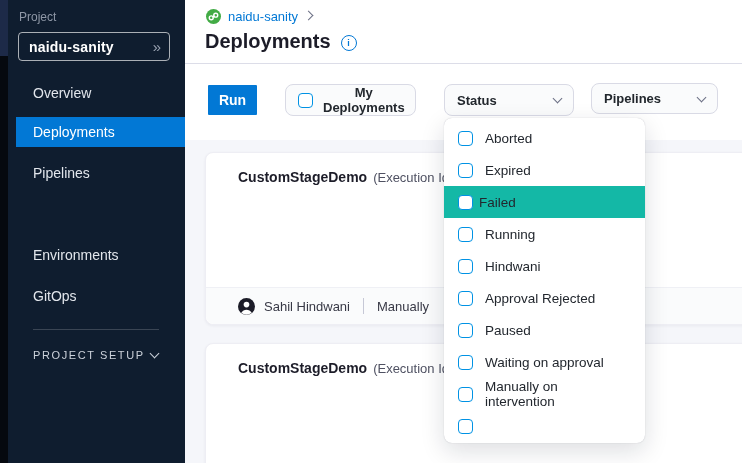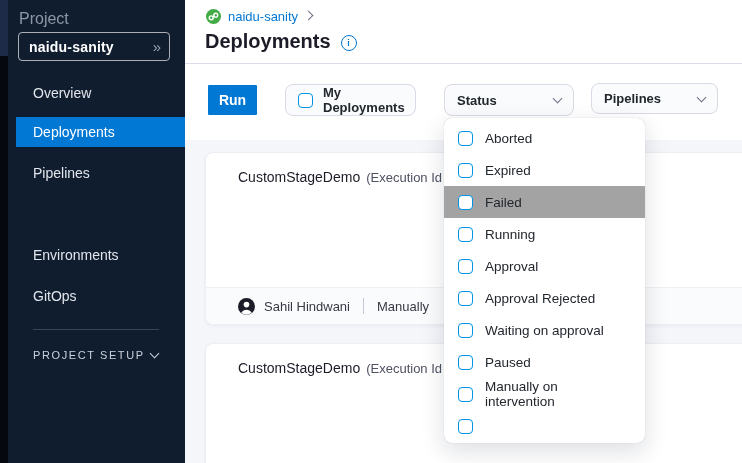--- a/index.html
+++ b/index.html
@@ -4,21 +4,21 @@
 <style>
   html,body{margin:0;padding:0;background:#fff;}
   #stage{position:relative;width:742px;height:463px;overflow:hidden;
          font-family:"Liberation Sans",sans-serif;background:#fff;
          -webkit-font-smoothing:antialiased;}
 
   
   .sidebar{position:absolute;left:0;top:0;width:185px;height:100%;background:#0f1d2f;}
   .rail{position:absolute;left:0;top:0;width:8px;height:100%;background:#05090f;}
   .rail-top{position:absolute;left:0;top:0;width:8px;height:56px;background:#1d2a48;}
-  .project-label{position:absolute;left:19px;top:10px;font-size:16px;color:#8e97a6;}
+  .project-label{position:absolute;left:19px;top:10px;font-size:12px;color:#8e97a6;}
   .project-input{position:absolute;left:18px;top:32px;width:132px;height:27px;
     border:1px solid rgba(255,255,255,.65);border-radius:4px;display:flex;align-items:center;
     justify-content:space-between;padding:0 8px 0 10px;cursor:pointer;}
   .project-input .pname{color:#fff;font-size:14px;font-weight:700;letter-spacing:.2px;}
   .project-input .dbl{color:#98a1b0;font-size:15px;line-height:1;}
   .nav-item{position:absolute;left:0;right:0;height:30px;line-height:30px;
     padding-left:33px;font-size:14px;color:#e2e6ec;cursor:pointer;}
   .nav-item.active{left:16px;padding-left:17px;background:#0278d5;color:#fff;}
   .side-divider{position:absolute;left:33px;right:26px;top:329px;height:1px;background:rgba(255,255,255,.18);}
   .section-row{position:absolute;left:33px;top:349px;width:125px;display:flex;align-items:center;
@@ -42,48 +42,48 @@
   .info-dot{width:14px;height:14px;border-radius:50%;border:1.4px solid #0278d5;color:#0278d5;
     font-size:9px;font-weight:700;display:flex;align-items:center;justify-content:center;
     margin-top:2px;cursor:pointer;}
 
   .toolbar{position:absolute;left:0;top:64px;right:0;height:76px;background:#fff;}
   .run-btn{position:absolute;left:23px;top:21px;width:49px;height:30px;background:#0278d5;
     border:none;border-radius:1px;color:#fff;font-size:14px;font-weight:700;
     font-family:"Liberation Sans",sans-serif;cursor:pointer;}
   .pill{position:absolute;display:flex;align-items:center;background:#fafbfc;
     border:1px solid #d9dae5;border-radius:8px;cursor:pointer;box-sizing:border-box;}
-  .pill-mydep{left:100px;top:20px;width:131px;height:32px;padding:6px 12px;gap:10px;}
+  .pill-mydep{left:100px;top:20px;width:131px;height:32px;padding:6px 12px;gap:10px;text-align:center;}
   .pill-status{left:259px;top:20px;width:130px;height:32px;padding:0 12px;justify-content:space-between;}
   .pill-pipelines{left:406px;top:19px;width:127px;height:31px;padding:0 12px;justify-content:space-between;}
   .pill-label{font-size:13px;font-weight:600;color:#22272d;}
 
   .checkbox{width:15px;height:15px;background:#fff;border:1.8px solid #0092e4;border-radius:4px;
     flex:0 0 auto;box-sizing:border-box;cursor:pointer;}
 
   
   .card{position:absolute;background:#fff;border:1px solid #eeeef4;border-radius:8px;
     box-shadow:0 1px 3px rgba(40,41,61,.06);}
   .card-1{left:20px;top:152px;right:-8px;height:171px;}
   .card-2{left:20px;top:343px;right:-8px;bottom:-12px;}
   .card-title-row{position:absolute;left:32px;top:16px;display:flex;align-items:baseline;gap:6px;white-space:nowrap;overflow:hidden;right:10px;}
-  .card-title{font-size:14px;font-weight:400;color:#1c1c28;}
+  .card-title{font-size:14px;font-weight:700;color:#1c1c28;}
   .card-sub{font-size:13px;color:#4f5162;}
   .card-footer{position:absolute;left:0;right:0;bottom:0;height:36px;background:#fafbfc;
     border-top:1px solid #eff0f5;border-radius:0 0 8px 8px;display:flex;align-items:center;
     padding-left:32px;gap:9px;}
   .footer-text{font-size:13px;color:#383946;}
   .footer-sep{width:1px;height:16px;background:#c6c8d6;margin:0 4px;}
 
   
   .menu{position:absolute;left:259px;top:118px;width:201px;height:325px;background:#fff;
     border-radius:8px;z-index:20;padding:4px 0;box-sizing:border-box;
     box-shadow:0 0 1px rgba(40,41,61,.3),0 8px 24px rgba(16,24,40,.14);}
   .menu-item{height:32px;display:flex;align-items:center;gap:12px;padding:0 14px;cursor:pointer;}
-  .menu-item.hl{background:#a3a3a3;}
+  .menu-item.hl{background:#14b8a6;gap:6px;}
   .menu-item .mlabel{font-size:13.5px;color:#22272e;}
 
   
   .cd-icon{width:15px;height:15px;flex:0 0 auto;}
   .avatar{width:17px;height:17px;flex:0 0 auto;}
 </style>
 </head>
 <body>
 
 <div id="stage">
@@ -189,33 +189,33 @@
       <div class="menu-item hl">
         <span class="checkbox"></span>
         <span class="mlabel">Failed</span>
       </div>
       <div class="menu-item">
         <span class="checkbox"></span>
         <span class="mlabel">Running</span>
       </div>
       <div class="menu-item">
         <span class="checkbox"></span>
-        <span class="mlabel">Approval</span>
+        <span class="mlabel">Hindwani</span>
       </div>
       <div class="menu-item">
         <span class="checkbox"></span>
         <span class="mlabel">Approval Rejected</span>
       </div>
       <div class="menu-item">
         <span class="checkbox"></span>
+        <span class="mlabel">Paused</span>
+      </div>
+      <div class="menu-item">
+        <span class="checkbox"></span>
         <span class="mlabel">Waiting on approval</span>
-      </div>
-      <div class="menu-item">
-        <span class="checkbox"></span>
-        <span class="mlabel">Paused</span>
       </div>
       <div class="menu-item">
         <span class="checkbox"></span>
         <span class="mlabel">Manually on intervention</span>
       </div>
       <div class="menu-item">
         <span class="checkbox"></span>
       </div>
     </div>
 

